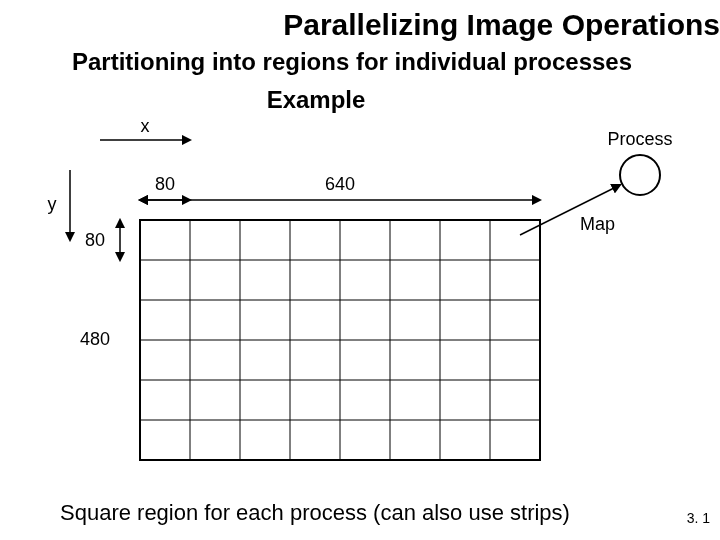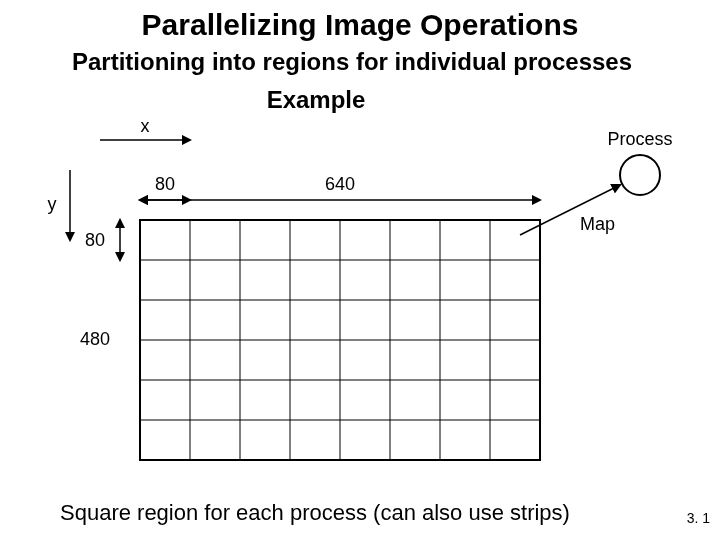--- a/index.html
+++ b/index.html
@@ -11,21 +11,21 @@
     font-family: Arial, Helvetica, sans-serif;
     color: #000;
     position: relative;
     overflow: hidden;
   }
   .title {
     position: absolute;
     top: 8px;
     left: 0;
     width: 720px;
-    text-align: center;
+    text-align: right;
     font-size: 30px;
     font-weight: bold;
   }
   .subtitle1 {
     position: absolute;
     top: 48px;
     left: 0;
     width: 704px;
     text-align: center;
     font-size: 24px;

